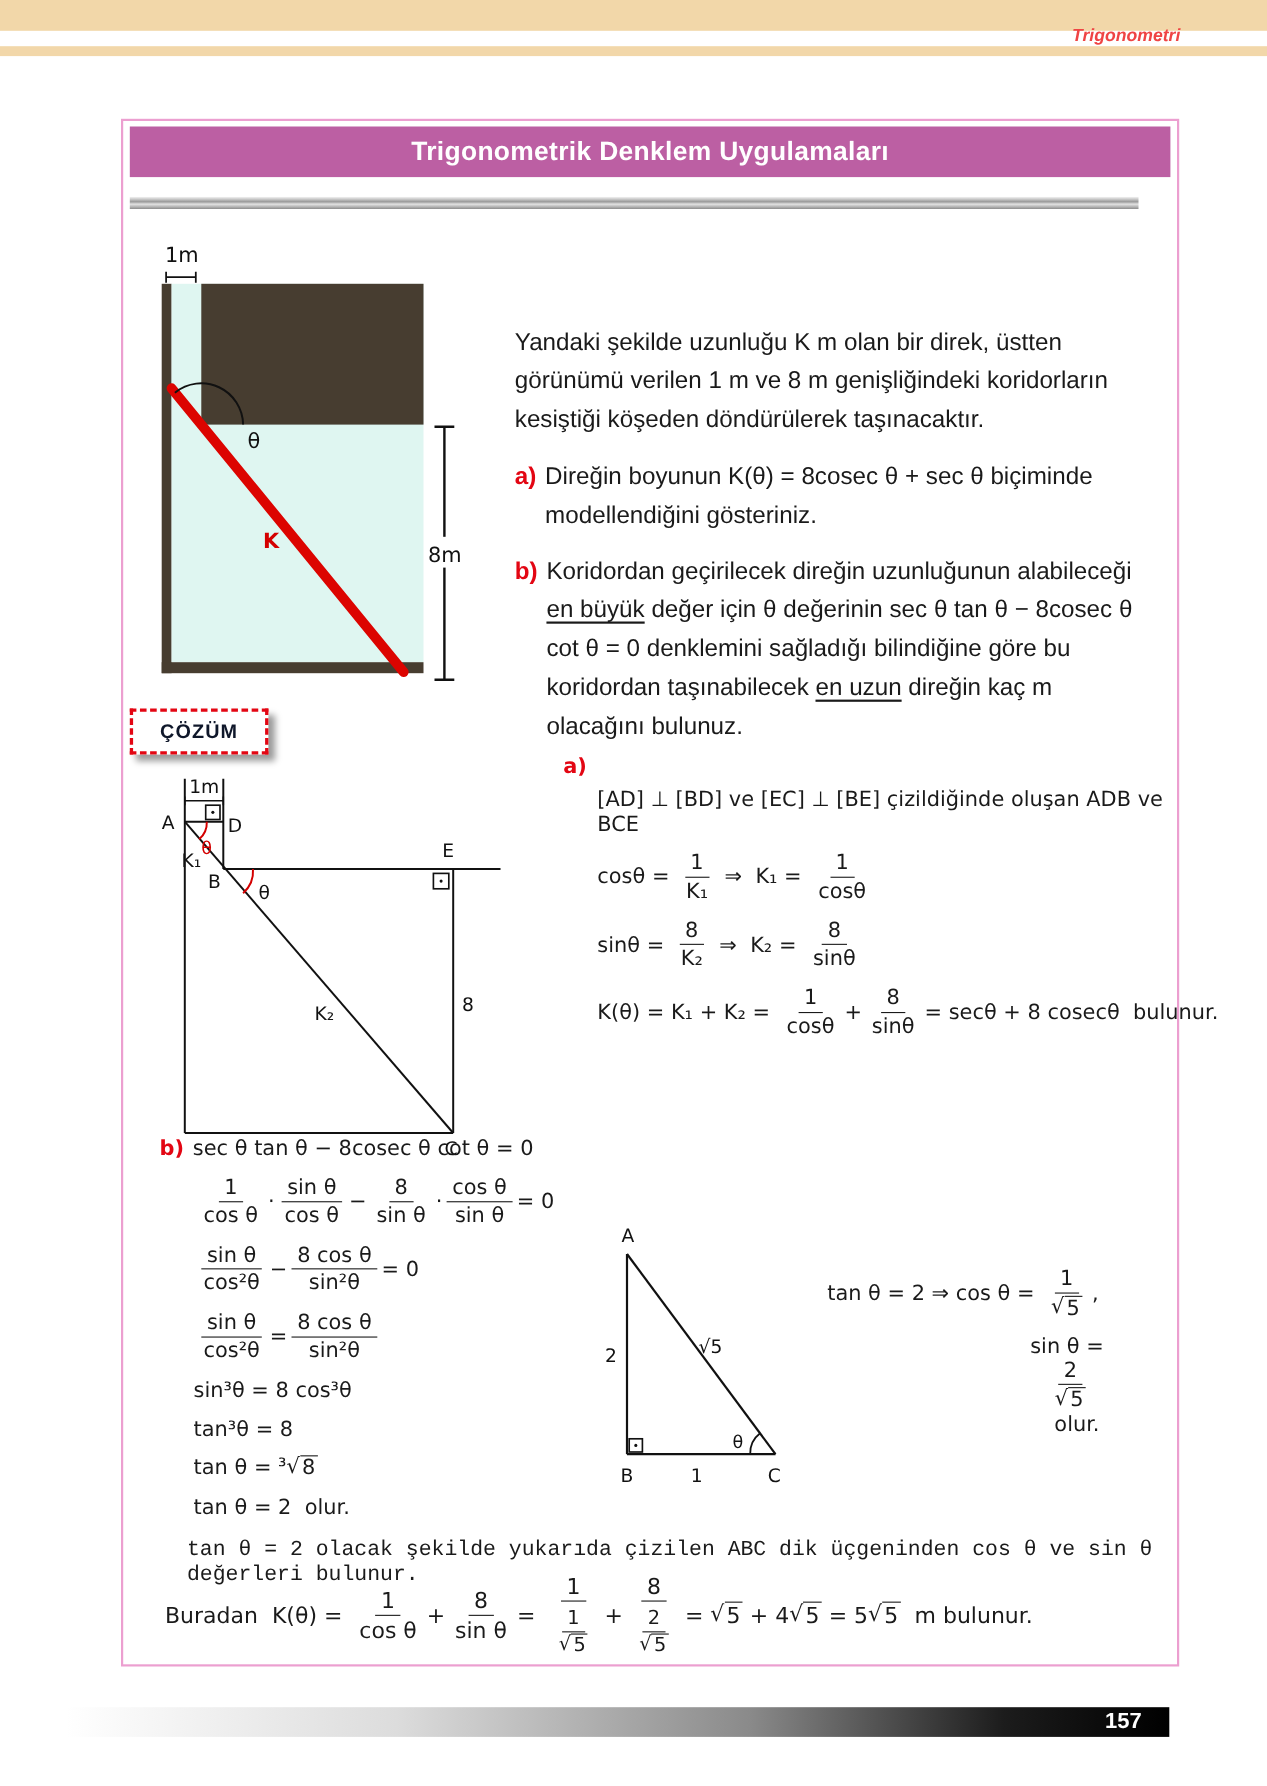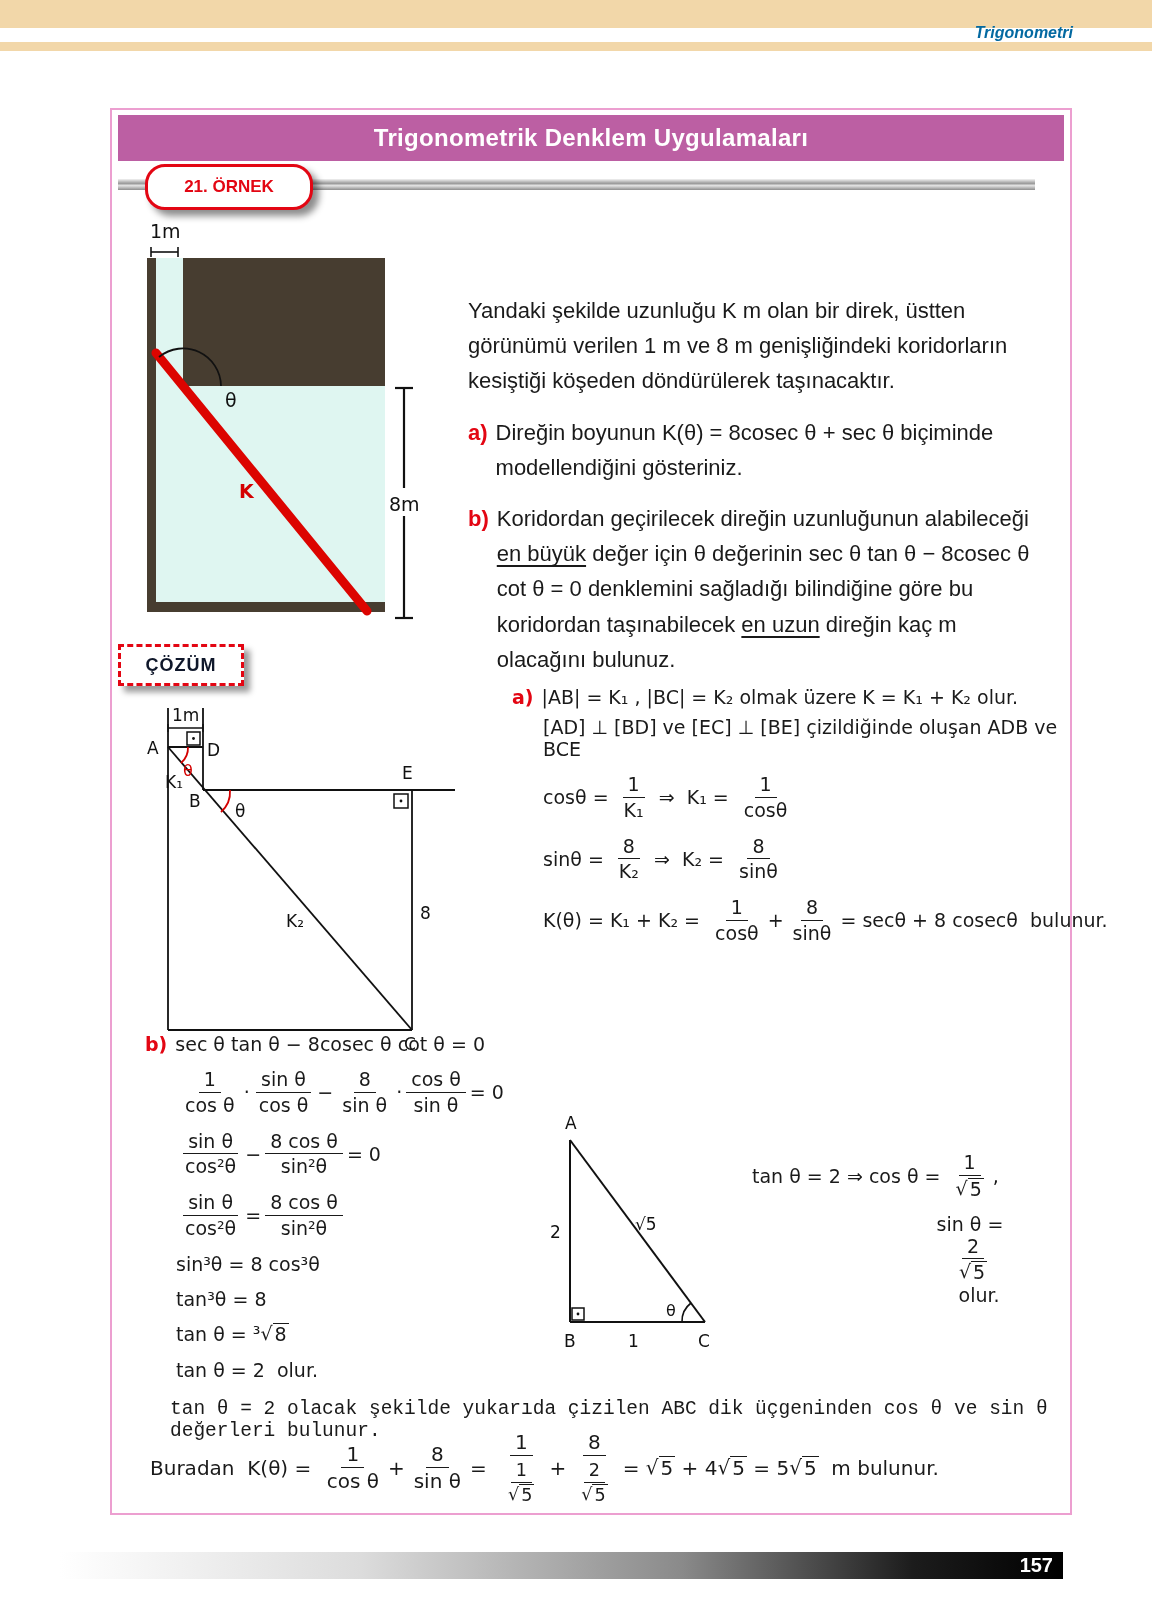--- a/index.html
+++ b/index.html
@@ -2,21 +2,21 @@
 <html><head>
 <meta charset="utf-8">
 <style>
   html,body{margin:0;padding:0;background:#fff;}
   .page{position:relative;width:1152px;height:1624px;background:#ffffff;overflow:hidden;
         font-family:"Liberation Sans",sans-serif;color:#1a1a1a;}
   .band{position:absolute;left:0;width:1152px;background:#F2D7A9;}
   .band.b1{top:0;height:28px;}
   .band.b2{top:42px;height:9px;}
   .chapter{position:absolute;top:24px;right:79px;font-size:16px;font-weight:bold;font-style:italic;
-           color:#0369a1;font-family:"Liberation Sans",sans-serif;}
+           color:#ef4444;font-family:"Liberation Sans",sans-serif;}
   .content-box{position:absolute;left:110px;top:108px;width:962px;height:1407px;
                border:2px solid #EC9FD0;background:#fff;box-sizing:border-box;}
   .title-bar{position:absolute;left:118px;top:115px;width:946px;height:46px;background:#BC5FA3;
              display:flex;align-items:center;justify-content:center;color:#fff;font-weight:bold;
              font-size:24px;letter-spacing:.3px;}
   .rail{position:absolute;left:118px;top:179px;width:917px;height:11px;
         background:linear-gradient(to bottom,#f2f2f2,#9a9a9a 40%,#e3e3e3 60%,#8d8d8d);}
   .example-badge{position:absolute;left:145px;top:164px;width:162px;height:40px;background:#fff;
                  border:3px solid #E30613;border-radius:20px;display:flex;align-items:center;justify-content:center;
                  font-weight:bold;font-size:17px;color:#E30613;box-shadow:6px 6px 7px rgba(0,0,0,.45);}
@@ -48,41 +48,38 @@
   .trig-values{position:absolute;left:752px;top:1138px;width:330px;}
   .trig-values .eq{margin-left:0;}
   .trig-values .eq.second{margin-left:112px;margin-top:12px;flex-direction:column;}
   .conclusion1{position:absolute;left:158px;top:1398px;width:890px;font-size:19.5px;
                font-family:Liberation Mono, monospace;margin-left:12px;}
   .final-eq{position:absolute;left:150px;top:1430px;}
   .final-eq .eq{margin:0;font-size:20px;}
   .footer-bar{position:absolute;left:60px;top:1552px;width:1003px;height:27px;
               background:linear-gradient(to right,#ffffff,#dcdcdc 30%,#8a8a8a 62%,#1c1c1c 85%,#000);
               display:flex;align-items:center;justify-content:flex-end;}
-  .page-num{color:#fff;font-weight:bold;font-size:20px;padding-right:10px;}
+  .page-num{color:#fff;font-weight:bold;font-size:20px;padding-right:25px;}
   svg text{font-family:"DejaVu Sans","Liberation Sans",sans-serif;fill:#111;}
   svg .redtxt{fill:#D40000;}
 </style>
 </head>
 <body>
 
 <div class="page">
 
   <div class="band b1"></div>
   <div class="chapter">Trigonometri</div>
   <div class="band b2"></div>
 
   <div class="content-box"></div>
   <div class="title-bar">
     <span>Trigonometrik Denklem Uygulamaları</span>
   </div>
   <div class="rail"></div>
-  <div class="example-badge">
-    <span>21. ÖRNEK</span>
-  </div>
 
   <svg style="position:absolute;left:145px;top:220px;" width="310" height="405" viewBox="0 0 310 405">
     <text x="5" y="18" font-size="19">1m</text>
     <g stroke="#111" stroke-width="1.6">
       <line x1="6" y1="27" x2="6" y2="37"></line>
         <line x1="33" y1="27" x2="33" y2="37"></line>
         <line x1="6" y1="32" x2="33" y2="32"></line>
     </g>
     <rect x="2" y="38" width="9" height="354" fill="#473D30"></rect>
     <rect x="11" y="38" width="229" height="344" fill="#DFF6F1"></rect>
@@ -153,21 +150,20 @@
       <circle cx="261" cy="106" r="1.4" fill="#111"></circle>
     </g>
     <text x="280" y="224" font-size="17">8</text>
     <text x="146" y="232" font-size="17">K₂</text>
     <text x="264" y="355" font-size="17">C</text>
   </svg>
 
   <div class="sol-a">
     <div class="l1">
       <span class="red-label">a)</span>
-      <span>|AB| = K₁ , |BC| = K₂  olmak üzere  K = K₁ + K₂  olur.</span>
     </div>
     <div class="ind">[AD] ⊥ [BD]  ve  [EC] ⊥ [BE]  çizildiğinde oluşan ADB ve BCE</div>
     <div class="eq">
         <span class="tok">cosθ = </span>
         <span class="frac">
           <span class="num">1</span>
           <span class="den">K₁</span>
         </span>
         <span class="tok"> ⇒  K₁ = </span>
         <span class="frac">

